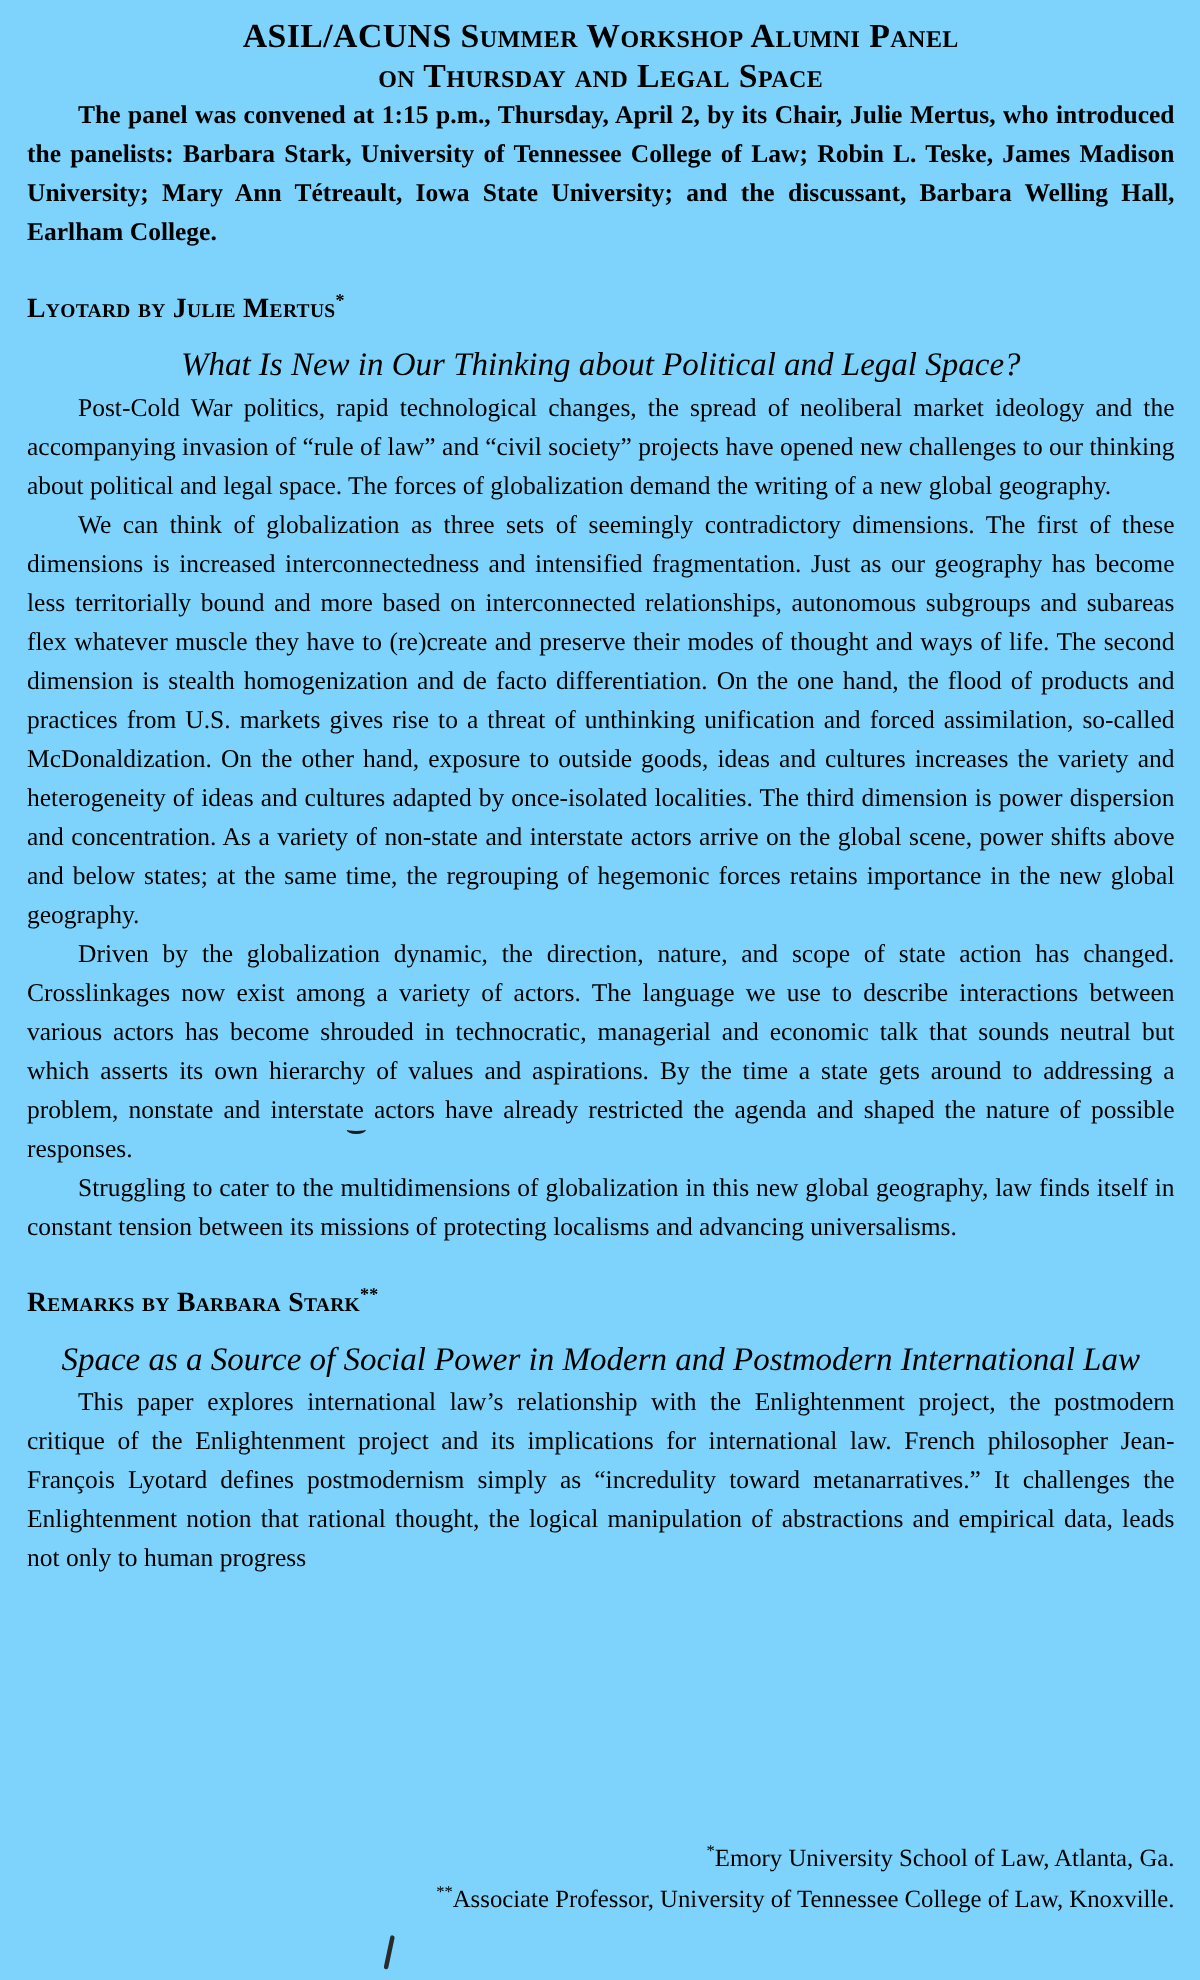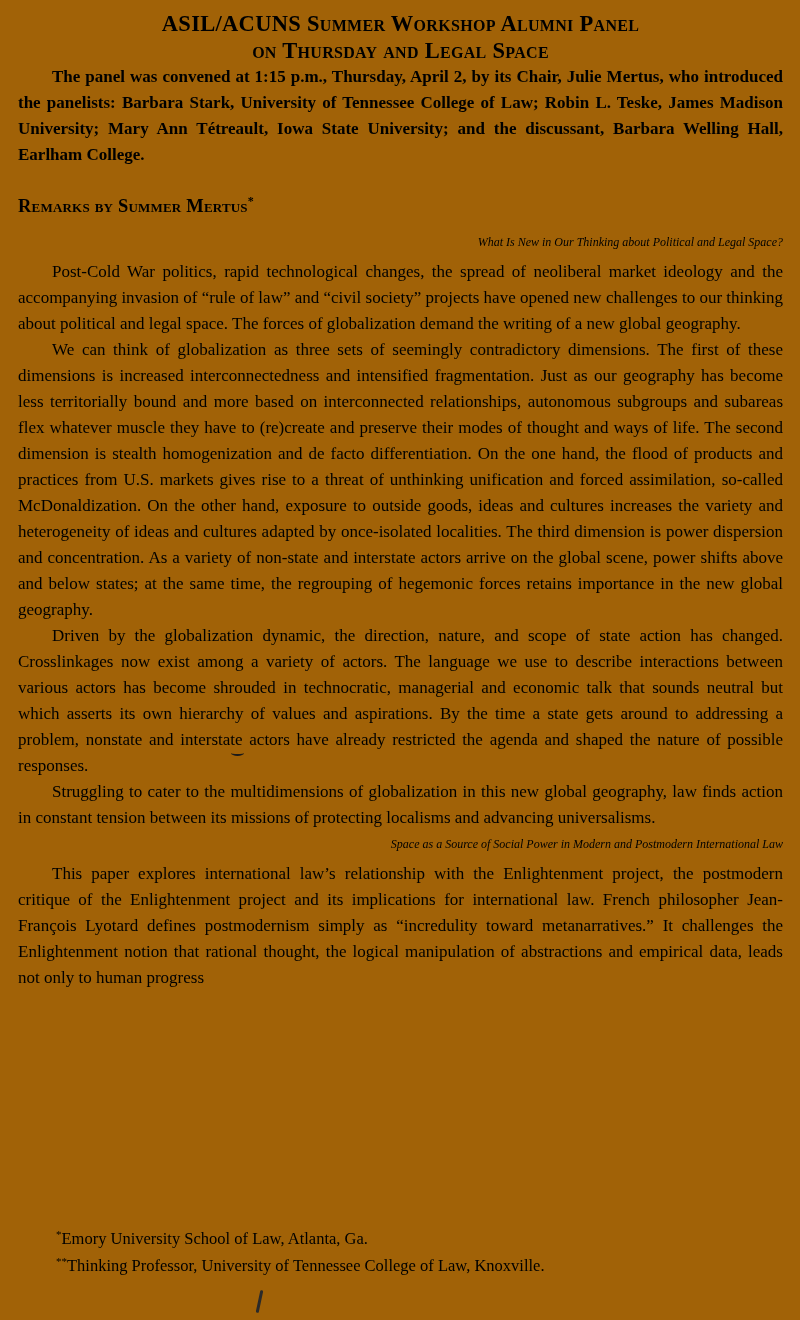--- a/index.html
+++ b/index.html
@@ -1,21 +1,21 @@
 <!DOCTYPE html>
 <html><head>
 <meta charset="utf-8">
 <style>
   * { box-sizing: border-box; }
   html, body { margin: 0; padding: 0; background: #ffffff; }
   .page {
     position: relative;
     width: 800px;
     height: 1320px;
-    background: #a16207;
+    background: #7dd3fc;
     color: #000000;
     font-family: "Liberation Serif", serif;
     font-size: 17px;
     line-height: 26px;
     padding: 10px 17px 0 18px;
     overflow: hidden;
   }
   .title {
     margin: 0;
     text-align: center;
@@ -37,36 +37,36 @@
     font-variant: small-caps;
     font-weight: 700;
     font-size: 18.5px;
     line-height: 25px;
     letter-spacing: 0.2px;
   }
   .sec-heading sup { font-size: 12px; line-height: 0; }
   .subtitle {
     margin: 0 0 3px 0;
     font-style: italic;
-    font-size: 12px;
+    font-size: 22px;
     line-height: 27px;
-    text-align: right;
+    text-align: center;
   }
   .it { }
   .footnotes {
     position: absolute;
     left: 18px;
     right: 17px;
     top: 1226px;
   }
   .footnote {
     margin: 0 0 1px 38px;
     font-size: 16.5px;
     line-height: 26px;
-    text-align: left;
+    text-align: right;
   }
   .footnote sup { font-size: 11px; line-height: 0; }
   .ink-smudge {
     position: absolute;
     left: 231px;
     top: 750px;
     width: 13px;
     height: 6px;
     border-bottom: 2.5px solid #1a1a1a;
     border-radius: 0 0 60% 60%;
@@ -88,41 +88,42 @@
 <div class="page">
 
   <h1 class="title">
       <span class="title-line">ASIL/ACUNS Summer Workshop Alumni Panel</span>
       <span class="title-line">on Thursday and Legal Space</span>
     </h1>
 
   <p class="body intro"><span>The panel was convened at 1:15 p.m., Thursday, April 2, by its Chair, Julie Mertus, who introduced the panelists: Barbara Stark, University of Tennessee College of Law; Robin L. Teske, James Madison University; Mary Ann Tétreault, Iowa State University; and the discussant, Barbara Welling Hall, Earlham College.</span></p>
 
   <section>
-    <h2 class="sec-heading"><span>Remarks by Summer Mertus</span><sup>*</sup></h2>
+    <h2 class="sec-heading"><span>Lyotard by Julie Mertus</span><sup>*</sup></h2>
 
     <p class="subtitle">What Is New in Our Thinking about Political and Legal Space?</p>
 
     <p class="body"><span>Post-Cold War politics, rapid technological changes, the spread of neoliberal market ideology and the accompanying invasion of “rule of law” and “civil society” projects have opened new challenges to our thinking about political and legal space. The forces of globalization demand the writing of a new global geography.</span></p>
 
     <p class="body"><span>We can think of globalization as three sets of seemingly contradictory dimensions. The first of these dimensions is </span><span class="it">increased interconnectedness and intensified fragmentation</span><span>. Just as our geography has become less territorially bound and more based on interconnected relationships, autonomous subgroups and subareas flex whatever muscle they have to (re)create and preserve their modes of thought and ways of life. The second dimension is </span><span class="it">stealth homogenization and de facto differentiation</span><span>. On the one hand, the flood of products and practices from U.S. markets gives rise to a threat of unthinking unification and forced assimilation, so-called McDonaldization. On the other hand, exposure to outside goods, ideas and cultures increases the variety and heterogeneity of ideas and cultures adapted by once-isolated localities. The third dimension is </span><span class="it">power dispersion and concentration</span><span>. As a variety of non-state and interstate actors arrive on the global scene, power shifts above and below states; at the same time, the regrouping of hegemonic forces retains importance in the new global geography.</span></p>
 
     <p class="body"><span>Driven by the globalization dynamic, the direction, nature, and scope of state action has changed. Crosslinkages now exist among a variety of actors. The language we use to describe interactions between various actors has become shrouded in technocratic, managerial and economic talk that sounds neutral but which asserts its own hierarchy of values and aspirations. By the time a state gets around to addressing a problem, nonstate and interstate actors have already restricted the agenda and shaped the nature of possible responses.</span></p>
 
-    <p class="body"><span>Struggling to cater to the multidimensions of globalization in this new global geography, law finds action in constant tension between its missions of protecting localisms and advancing universalisms.</span></p>
+    <p class="body"><span>Struggling to cater to the multidimensions of globalization in this new global geography, law finds itself in constant tension between its missions of protecting localisms and advancing universalisms.</span></p>
   </section>
 
   <section>
+    <h2 class="sec-heading"><span>Remarks by Barbara Stark</span><sup>**</sup></h2>
 
     <p class="subtitle">Space as a Source of Social Power in Modern and Postmodern International Law</p>
 
     <p class="body"><span>This paper explores international law’s relationship with the Enlightenment project, the postmodern critique of the Enlightenment project and its implications for international law. French philosopher Jean-François Lyotard defines </span><span class="it">postmodernism</span><span> simply as “incredulity toward metanarratives.” It challenges the Enlightenment notion that rational thought, the logical manipulation of abstractions and empirical data, leads not only to human progress</span></p>
   </section>
 
   <div class="footnotes">
     <p class="footnote"><sup>*</sup><span>Emory University School of Law, Atlanta, Ga.</span></p>
-    <p class="footnote"><sup>**</sup><span>Thinking Professor, University of Tennessee College of Law, Knoxville.</span></p>
+    <p class="footnote"><sup>**</sup><span>Associate Professor, University of Tennessee College of Law, Knoxville.</span></p>
   </div>
 
   <div class="ink-smudge"></div>
   <div class="pen-mark"></div>
 
 </div>
 
 </body></html>

